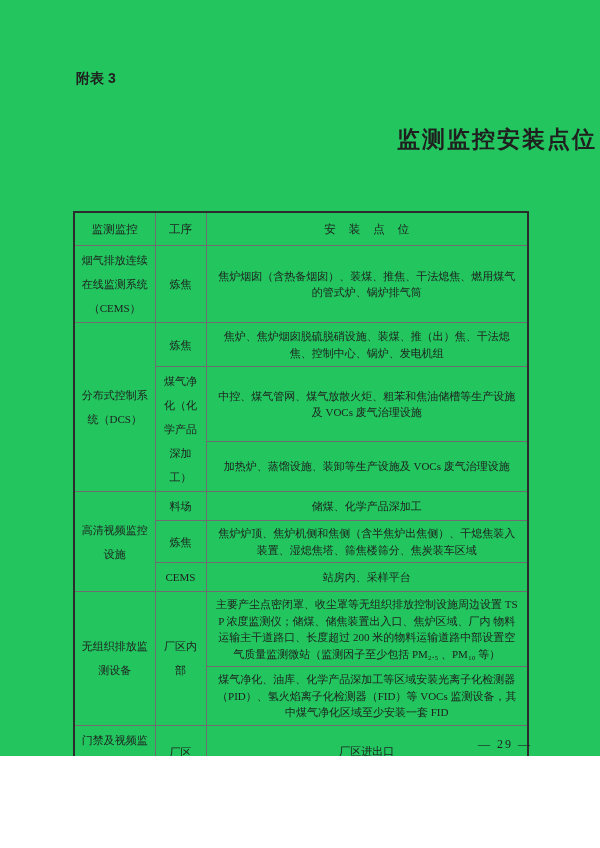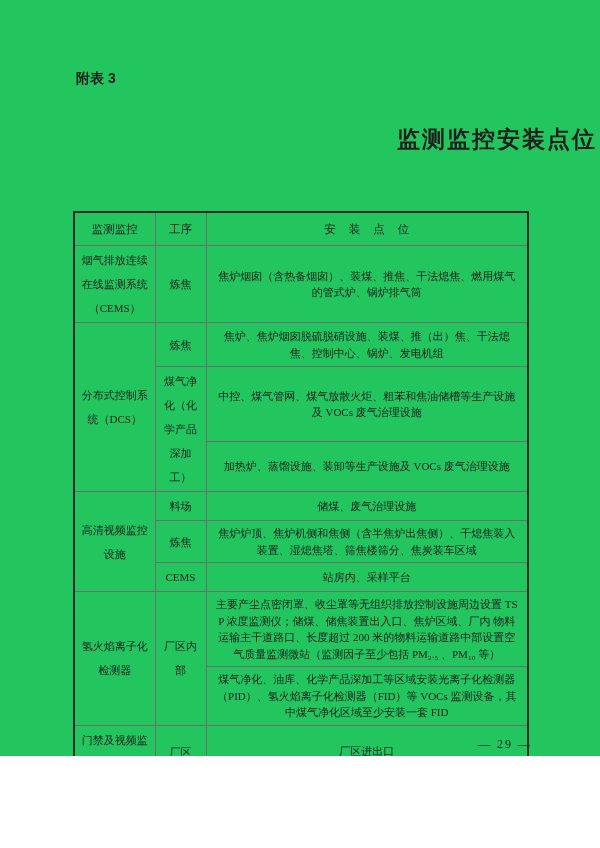--- a/index.html
+++ b/index.html
@@ -119,32 +119,32 @@
       <tr>
         <td class="proc-cell" rowspan="2">煤气净化（化学产品深加工）</td>
         <td class="loc-cell">中控、煤气管网、煤气放散火炬、粗苯和焦油储槽等生产设施及 VOCs 废气治理设施</td>
       </tr>
       <tr>
         <td class="loc-cell">加热炉、蒸馏设施、装卸等生产设施及 VOCs 废气治理设施</td>
       </tr>
       <tr>
         <td class="sys-cell" rowspan="3">高清视频监控设施</td>
         <td class="proc-cell">料场</td>
-        <td class="loc-cell">储煤、废气治理设施</td>
+        <td class="loc-cell">储煤、化学产品深加工</td>
       </tr>
       <tr>
         <td class="proc-cell">炼焦</td>
         <td class="loc-cell">焦炉炉顶、焦炉机侧和焦侧（含半焦炉出焦侧）、干熄焦装入装置、湿熄焦塔、筛焦楼筛分、焦炭装车区域</td>
       </tr>
       <tr>
         <td class="proc-cell">CEMS</td>
         <td class="loc-cell">站房内、采样平台</td>
       </tr>
       <tr>
-        <td class="sys-cell" rowspan="2">氢火焰离子化检测器</td>
+        <td class="sys-cell" rowspan="2">无组织排放监测设备</td>
         <td class="proc-cell" rowspan="2">厂区内部</td>
         <td class="loc-cell">主要产尘点密闭罩、收尘罩等无组织排放控制设施周边设置 TSP 浓度监测仪；储煤、储焦装置出入口、焦炉区域、厂内 物料运输主干道路口、长度超过 200 米的物料运输道路中部设置空气质量监测微站（监测因子至少包括 PM₂.₅ 、PM₁₀ 等）</td>
       </tr>
       <tr>
         <td class="loc-cell">煤气净化、油库、化学产品深加工等区域安装光离子化检测器（PID）、氢火焰离子化检测器（FID）等 VOCs 监测设备，其中煤气净化区域至少安装一套 FID</td>
       </tr>
       <tr>
         <td class="sys-cell">门禁及视频监控系统</td>
         <td class="proc-cell">厂区</td>
         <td class="loc-cell">厂区进出口</td>

